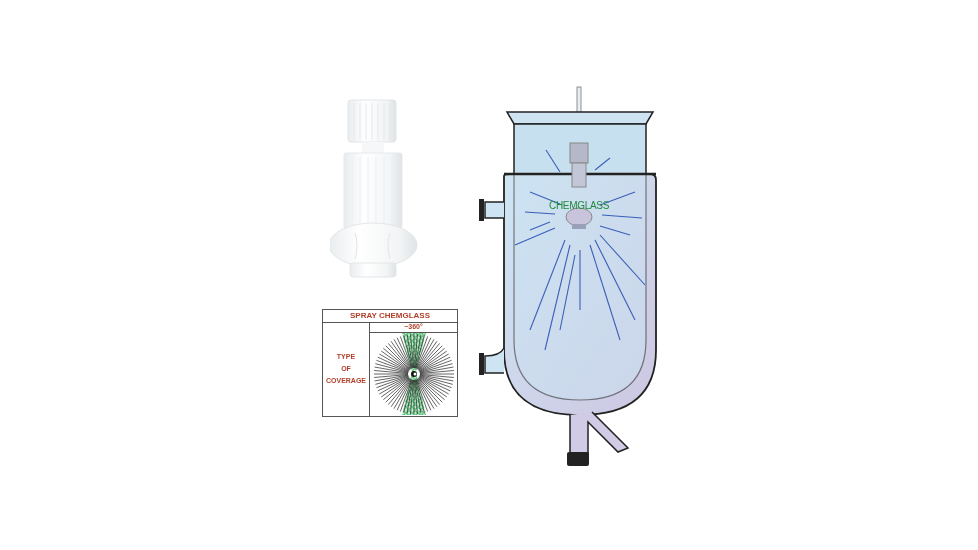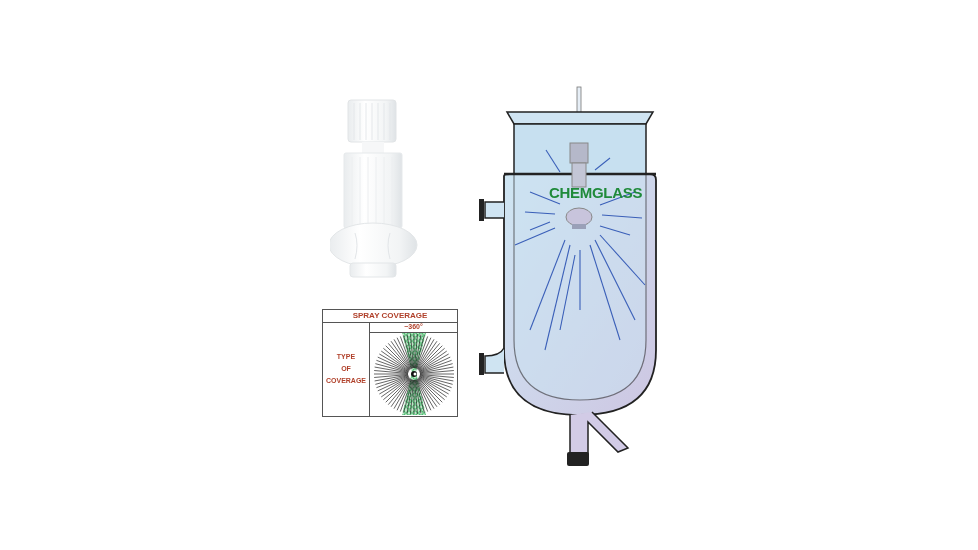--- a/index.html
+++ b/index.html
@@ -4,21 +4,21 @@
 <style>
   html, body { margin:0; padding:0; background:#ffffff; }
   body { width:978px; height:550px; position:relative; overflow:hidden; font-family:"Liberation Sans", sans-serif; }
   .abs { position:absolute; }
   .table { left:322px; top:309px; width:136px; height:108px; border:1px solid #555; box-sizing:border-box; background:#fff; }
   .t-head { height:12px; border-bottom:1px solid #555; color:#b0402a; font-weight:bold; font-size:8px; text-align:center; line-height:12px; }
   .t-sub { position:absolute; left:46px; top:12px; right:0; height:10px; border-bottom:1px solid #555; border-left:1px solid #555; color:#b0402a; font-weight:bold; font-size:7px; text-align:center; line-height:10px; }
   .t-left { position:absolute; left:0; top:12px; width:46px; bottom:0; color:#b0402a; font-weight:bold; font-size:7px; text-align:center; display:flex; flex-direction:column; justify-content:center; line-height:12px; }
   .t-left span { display:block; }
   .t-body { position:absolute; left:46px; top:22px; right:0; bottom:0; border-left:1px solid #555; }
-  .brand { left:549px; top:184px; color:#1f8a3a; font-weight:bold; font-size:15px; letter-spacing:-0.3px; }
+  .brand { left:549px; top:200px; color:#1f8a3a; font-weight:normal; font-size:10px; letter-spacing:-0.3px; }
 </style>
 </head>
 <body>
 
 <svg class="abs" style="left:330px;top:95px" width="110" height="200" viewBox="0 0 110 200">
   <defs>
     <linearGradient id="wg" x1="0" x2="1">
       <stop offset="0" stop-color="#e9ecee"></stop>
       <stop offset="0.35" stop-color="#ffffff"></stop>
       <stop offset="0.8" stop-color="#f2f4f5"></stop>
@@ -49,21 +49,21 @@
       <line x1="62" y1="62" x2="62" y2="130"></line>
   </g>
 
   <ellipse cx="43" cy="150" rx="44" ry="22" fill="url(#wg)" stroke="#e3e6e8"></ellipse>
   <path d="M25 138 q4 12 0 26 M60 138 q-4 12 0 26" stroke="#e2e5e8" fill="none"></path>
 
   <rect x="20" y="168" width="46" height="14" rx="3" fill="url(#wg)" stroke="#e3e6e8"></rect>
 </svg>
 
 <div class="abs table">
-  <div class="t-head">SPRAY COVERAGE</div>
+  <div class="t-head">SPRAY CHEMGLASS</div>
   <div class="t-sub">~360°</div>
   <div class="t-left">
     <span>TYPE</span>
     <span>OF</span>
     <span>COVERAGE</span>
   </div>
   <div class="t-body">
     <svg width="88" height="84" viewBox="0 0 88 84">
       <defs>
         <pattern id="hatch" width="6" height="6" patternUnits="userSpaceOnUse">

